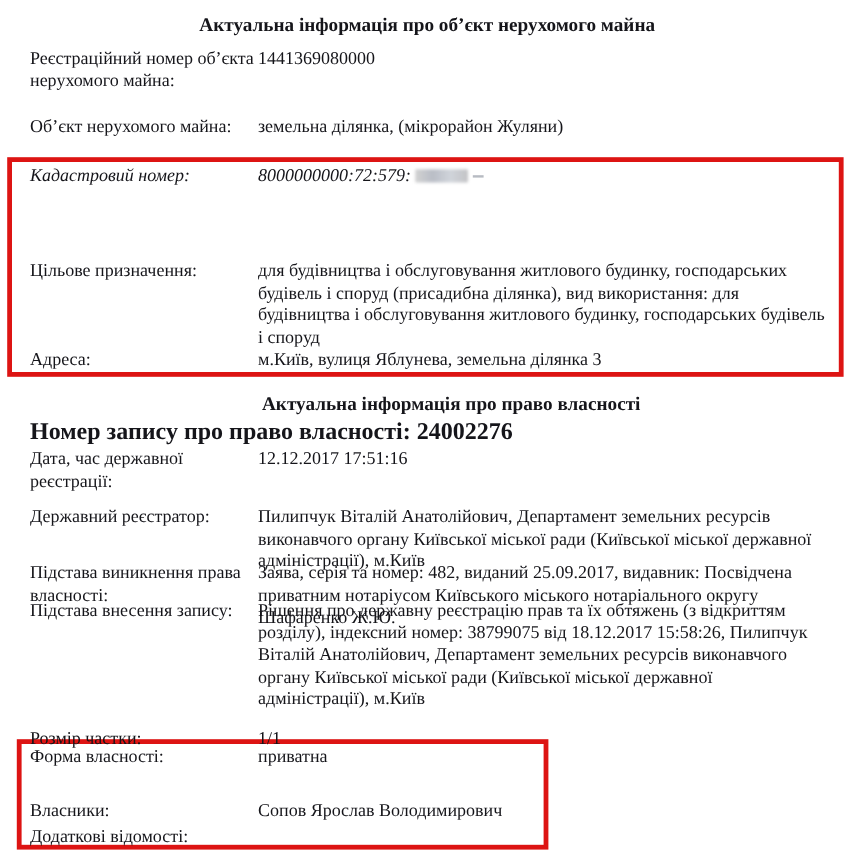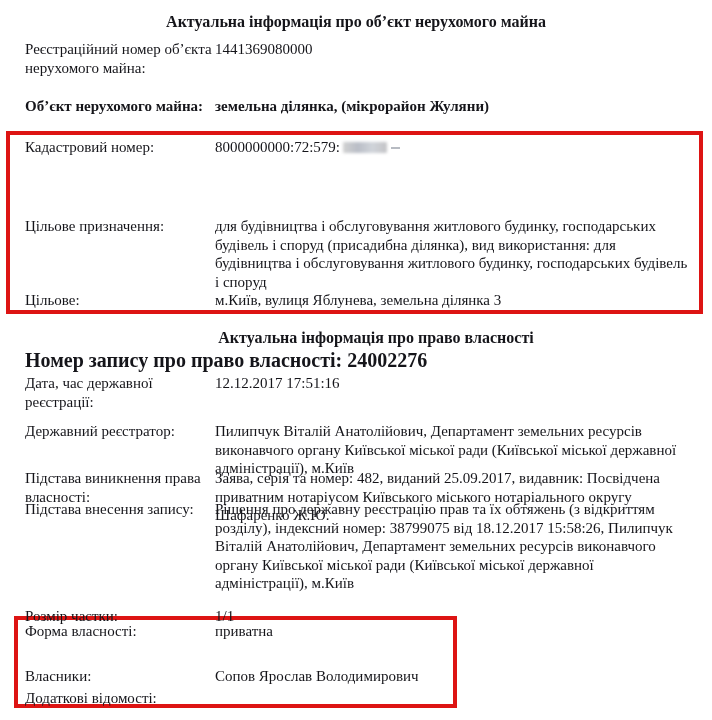--- a/index.html
+++ b/index.html
@@ -63,22 +63,22 @@
     display: inline-block;
     width: 9px; height: 2px;
     background: #b7bbc2;
     filter: blur(0.5px);
     vertical-align: 3px;
     margin-left: 4px;
   }
   
   #t1 { top: 12px; }
   #r0 { top: 40px; }
-  #r1 { top: 97px; font-weight: bold; }
-  #r2 { top: 138px; }
+  #r1 { top: 97px; }
+  #r2 { top: 138px; font-style: italic; }
   #r3 { top: 160px; }
   #r4 { top: 217px; }
   #r5 { top: 291px; }
   #t2 { top: 328px; padding-left: 40px; }
   #rec { top: 351px; }
   #r6 { top: 374px; }
   #r7 { top: 422px; }
   #r8 { top: 469px; }
   #r9 { top: 500px; }
   #r10 { top: 622px; }
@@ -111,21 +111,21 @@
     <div class="val"><span>8000000000:72:579:</span><span class="redacted"></span><span class="redact-dash"></span></div>
   </div>
 
 
   <div class="row" id="r4">
     <div class="lbl">Цільове призначення:</div>
     <div class="val">для будівництва і обслуговування житлового будинку, господарських будівель і споруд (присадибна ділянка), вид використання: для будівництва і обслуговування житлового будинку, господарських будівель і споруд</div>
   </div>
 
   <div class="row" id="r5">
-    <div class="lbl">Цільове:</div>
+    <div class="lbl">Адреса:</div>
     <div class="val">м.Київ, вулиця Яблунева, земельна ділянка 3</div>
   </div>
 
   <div class="doc-title" id="t2">Актуальна інформація про право власності</div>
 
   <div class="record-line" id="rec">Номер запису про право власності: 24002276</div>
 
   <div class="row" id="r6">
     <div class="lbl">Дата, час державної реєстрації:</div>
     <div class="val">12.12.2017 17:51:16</div>

